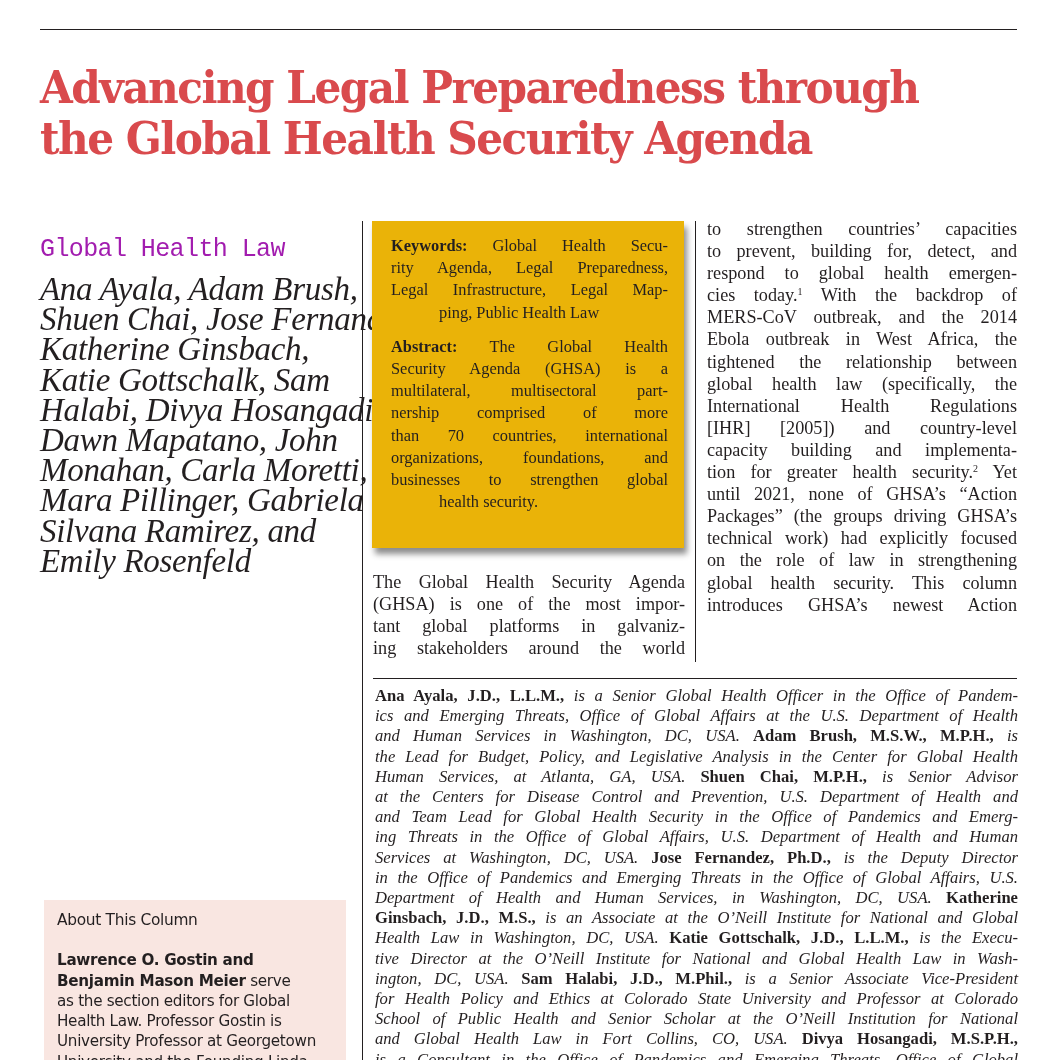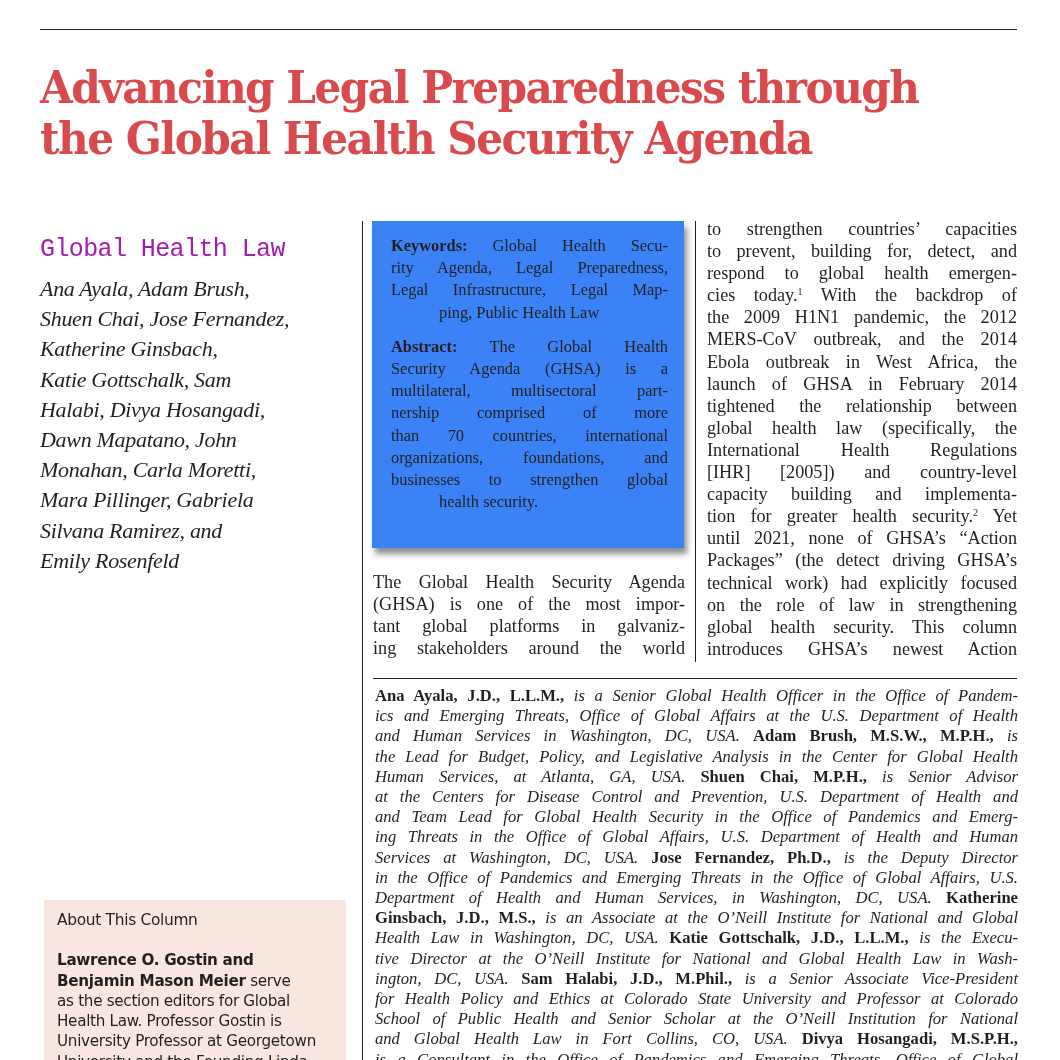--- a/index.html
+++ b/index.html
@@ -23,32 +23,32 @@
     }
     .section-label {
       position: absolute; left: 40px; top: 216px;
       color: #a21caf; font-size: 25px; letter-spacing: -0.6px;
       font-family: Liberation Mono, monospace;
       margin-top: 19px;
     }
     .authors {
       position: absolute; left: 40px; top: 274px; width: 320px;
       font-family: "Liberation Serif", "DejaVu Serif", serif;
-      font-style: italic; font-size: 22px; line-height: 30.2px;
+      font-style: italic; font-size: 33px; line-height: 30.2px;
       letter-spacing: -0.3px;
     }
     .authors span { display: block; white-space: nowrap; }
 
     .vrule-left {
       position: absolute; left: 362px; top: 221px; width: 0; height: 839px;
       border-left: 1.3px solid #231f20;
     }
     .abstract-box {
       position: absolute; left: 372px; top: 221px; width: 312px; height: 327px;
-      background: #3b82f6;
+      background: #eab308;
       box-shadow: 3px 6px 6px rgba(0,0,0,0.45);
       box-sizing: border-box; padding: 14px 16px 0 19px;
       font-size: 16.4px; line-height: 22.2px;
       font-family: "Liberation Serif", "DejaVu Serif", serif;
     }
     .abstract-box p { margin: 0; text-align: justify; }
     .abstract-box p.kw { margin-bottom: 12px; }
     .abstract-box b { font-weight: bold; }
     .abs-line { display: block; text-align: justify; text-align-last: justify; white-space: nowrap; }
     .abs-line.last { text-align-last: left; margin-left: 48px; }
@@ -142,32 +142,30 @@
     <span class="ln">ing stakeholders around the world</span>
   </div>
 
 <div class="vrule-mid"></div>
 
 <div class="col-body col-b" id="colB">
     <span class="ln">to strengthen countries’ capacities</span>
     <span class="ln">to prevent, building for, detect, and</span>
     <span class="ln">respond to global health emergen-</span>
     <span class="ln">cies today.<sup>1</sup> With the backdrop of</span>
-    <span class="ln">the 2009 H1N1 pandemic, the 2012</span>
     <span class="ln">MERS-CoV outbreak, and the 2014</span>
     <span class="ln">Ebola outbreak in West Africa, the</span>
-    <span class="ln">launch of GHSA in February 2014</span>
     <span class="ln">tightened the relationship between</span>
     <span class="ln">global health law (specifically, the</span>
     <span class="ln">International Health Regulations</span>
     <span class="ln">[IHR] [2005]) and country-level</span>
     <span class="ln">capacity building and implementa-</span>
     <span class="ln">tion for greater health security.<sup>2</sup> Yet</span>
     <span class="ln">until 2021, none of GHSA’s “Action</span>
-    <span class="ln">Packages” (the detect driving GHSA’s</span>
+    <span class="ln">Packages” (the groups driving GHSA’s</span>
     <span class="ln">technical work) had explicitly focused</span>
     <span class="ln">on the role of law in strengthening</span>
     <span class="ln">global health security. This column</span>
     <span class="ln">introduces GHSA’s newest Action</span>
   </div>
 
 <div class="hrule-bios"></div>
 
 <div class="bios" id="bios">
     <span class="ln"><b>Ana Ayala, J.D., L.L.M.,</b> is a Senior Global Health Officer in the Office of Pandem-</span>

